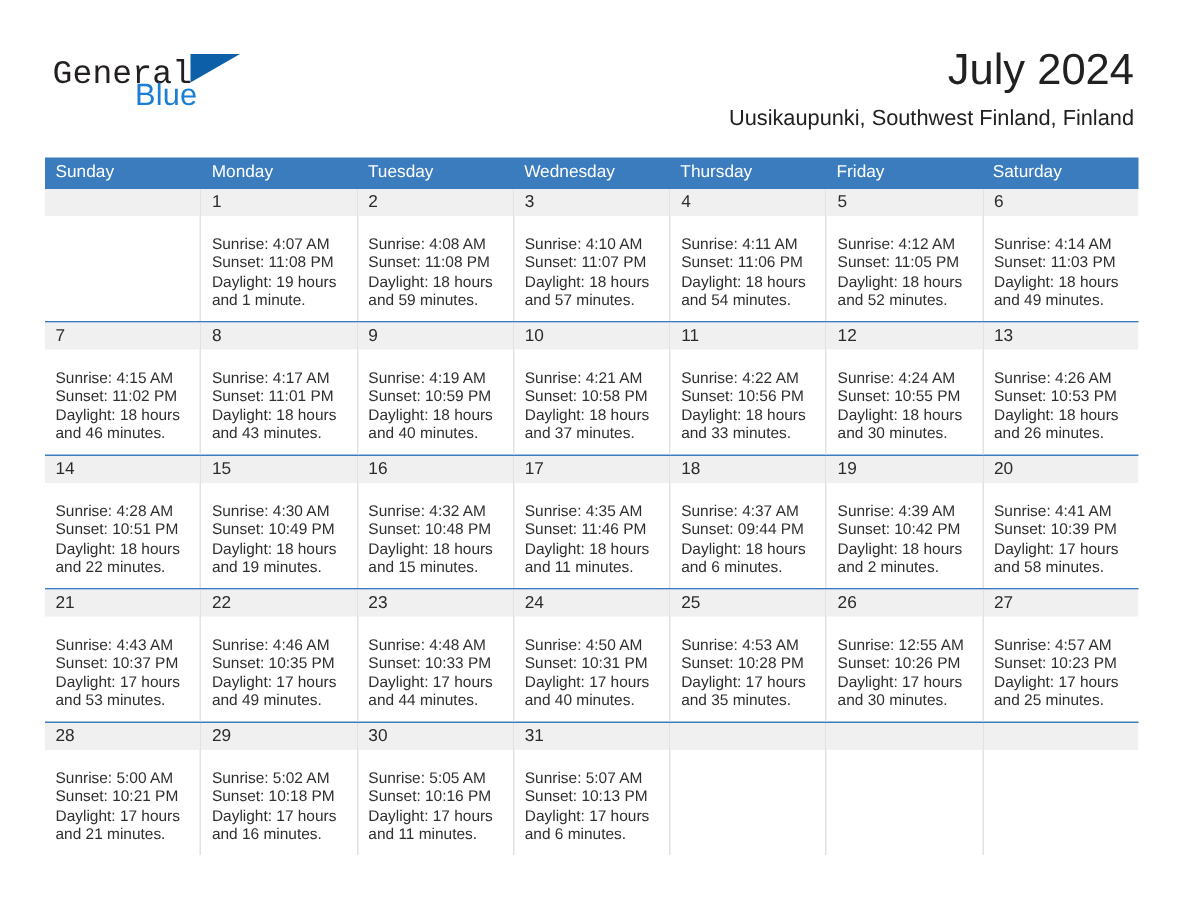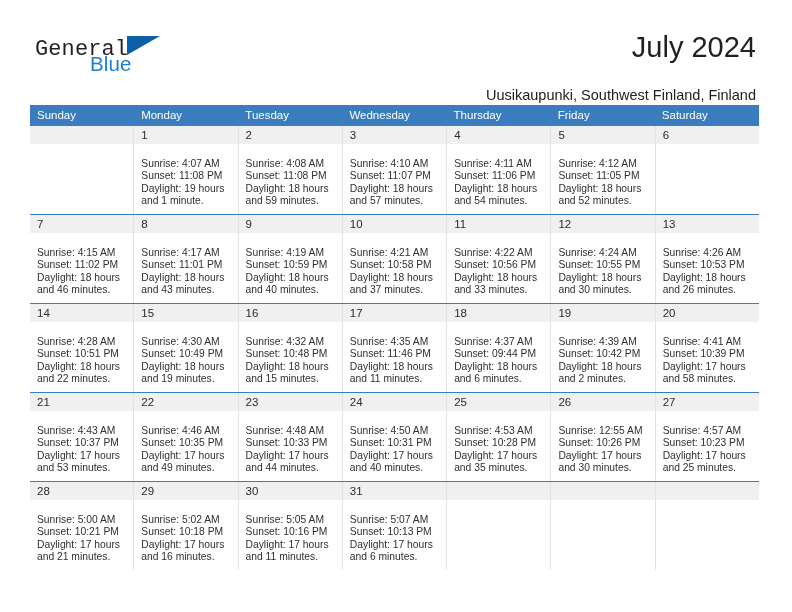--- a/index.html
+++ b/index.html
@@ -77,21 +77,21 @@
     color: #212121;
     line-height: 34px;
     white-space: nowrap;
     font-weight: normal;
     margin: 0;
   }
   .cal-subtitle {
     font-size: 14.5px;
     color: #212121;
     line-height: 19px;
-    margin-top: 22px;
+    margin-top: 6px;
     white-space: nowrap;
   }
 
   
   .calendar {
     position: absolute;
     left: 30px;
     top: 105px;
     width: 729px;
   }
@@ -252,20 +252,25 @@
             <div class="info">
               <div>Sunrise: 4:12 AM</div>
               <div>Sunset: 11:05 PM</div>
               <div class="wrap">Daylight: 18 hours and 52 minutes.</div>
             </div>
           </div>
           <div class="cell">
             <div class="daynum-bar">
               <span class="daynum">6</span>
             </div>
+            <div class="info">
+              <div>Sunrise: 4:14 AM</div>
+              <div>Sunset: 11:03 PM</div>
+              <div class="wrap">Daylight: 18 hours and 49 minutes.</div>
+            </div>
           </div>
         </div>
         <div class="week">
           <div class="cell">
             <div class="daynum-bar">
               <span class="daynum">7</span>
             </div>
             <div class="info">
               <div>Sunrise: 4:15 AM</div>
               <div>Sunset: 11:02 PM</div>

